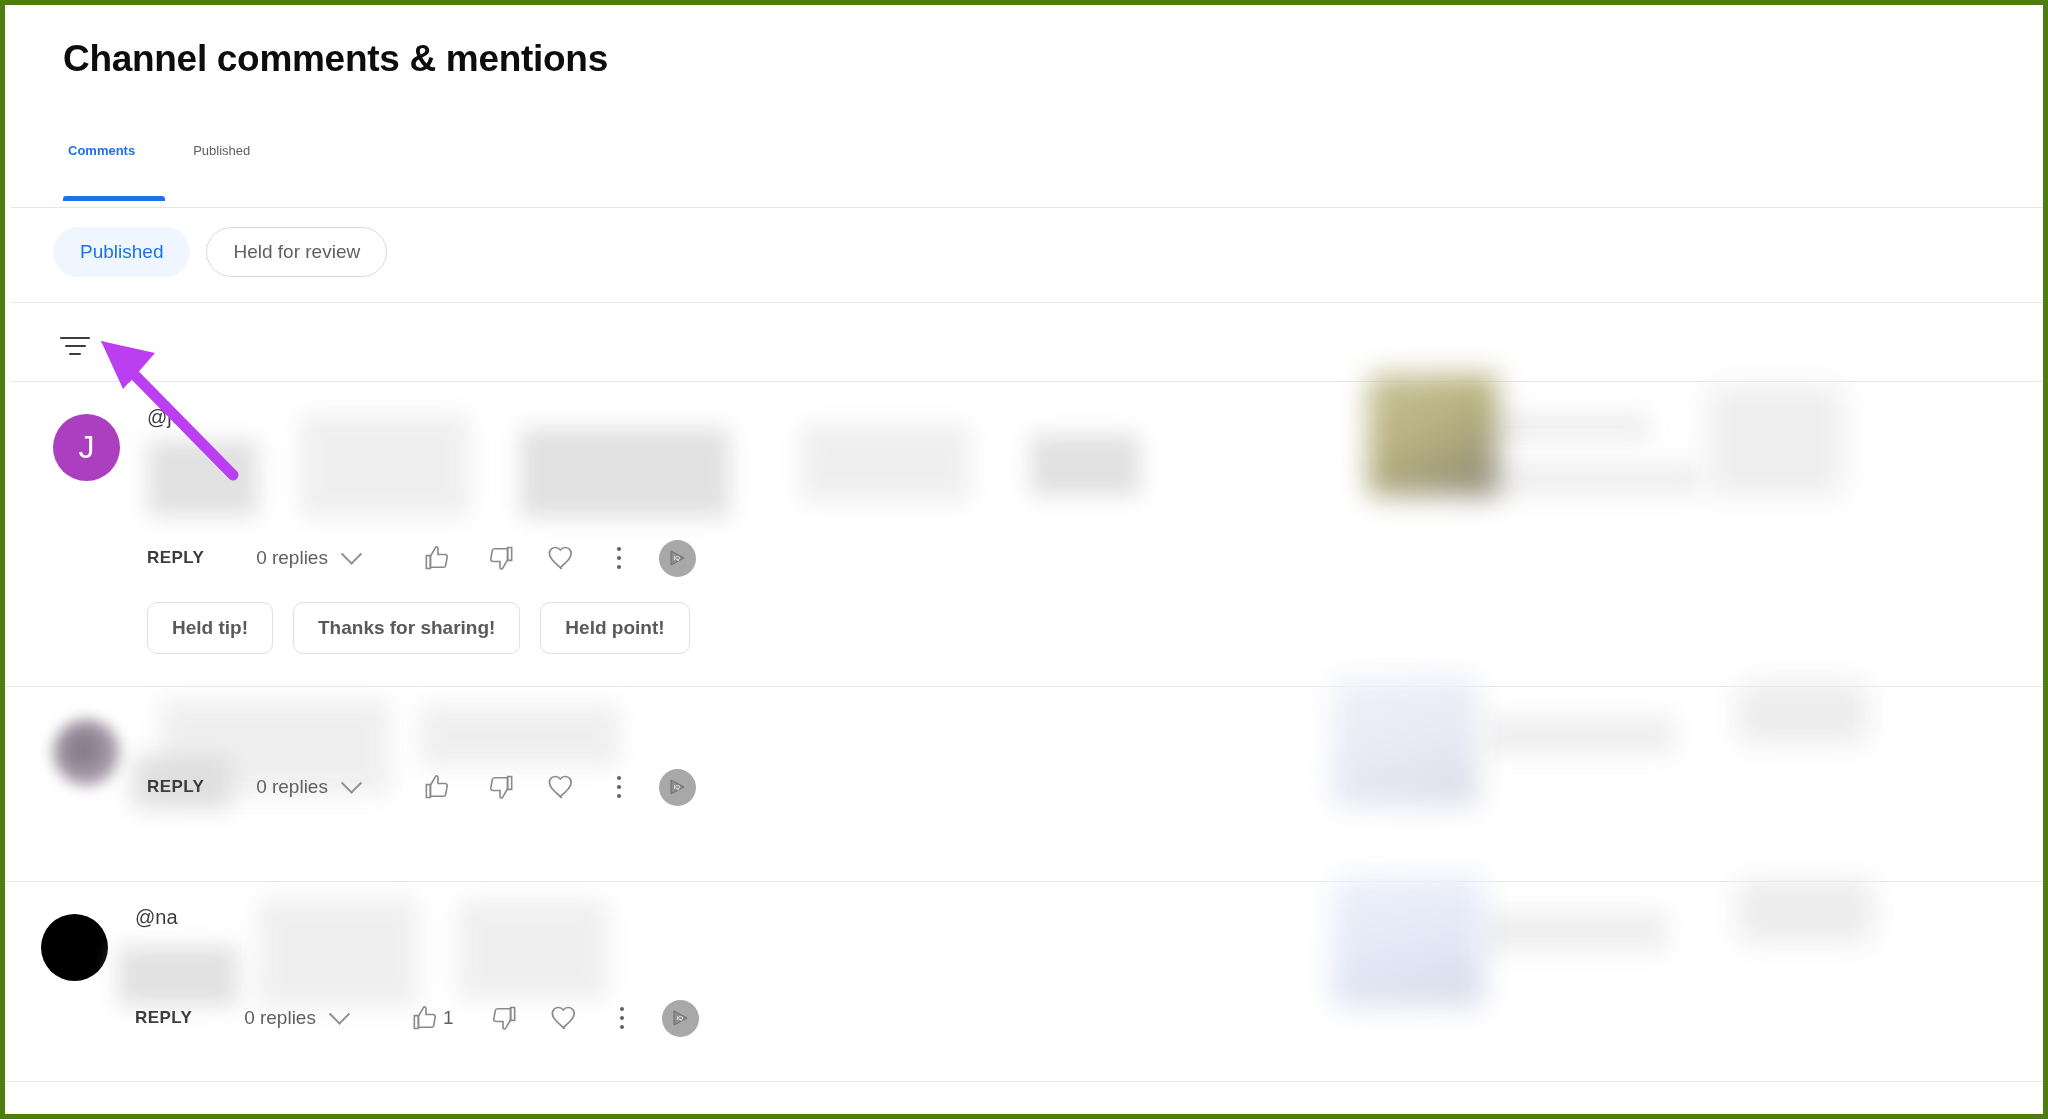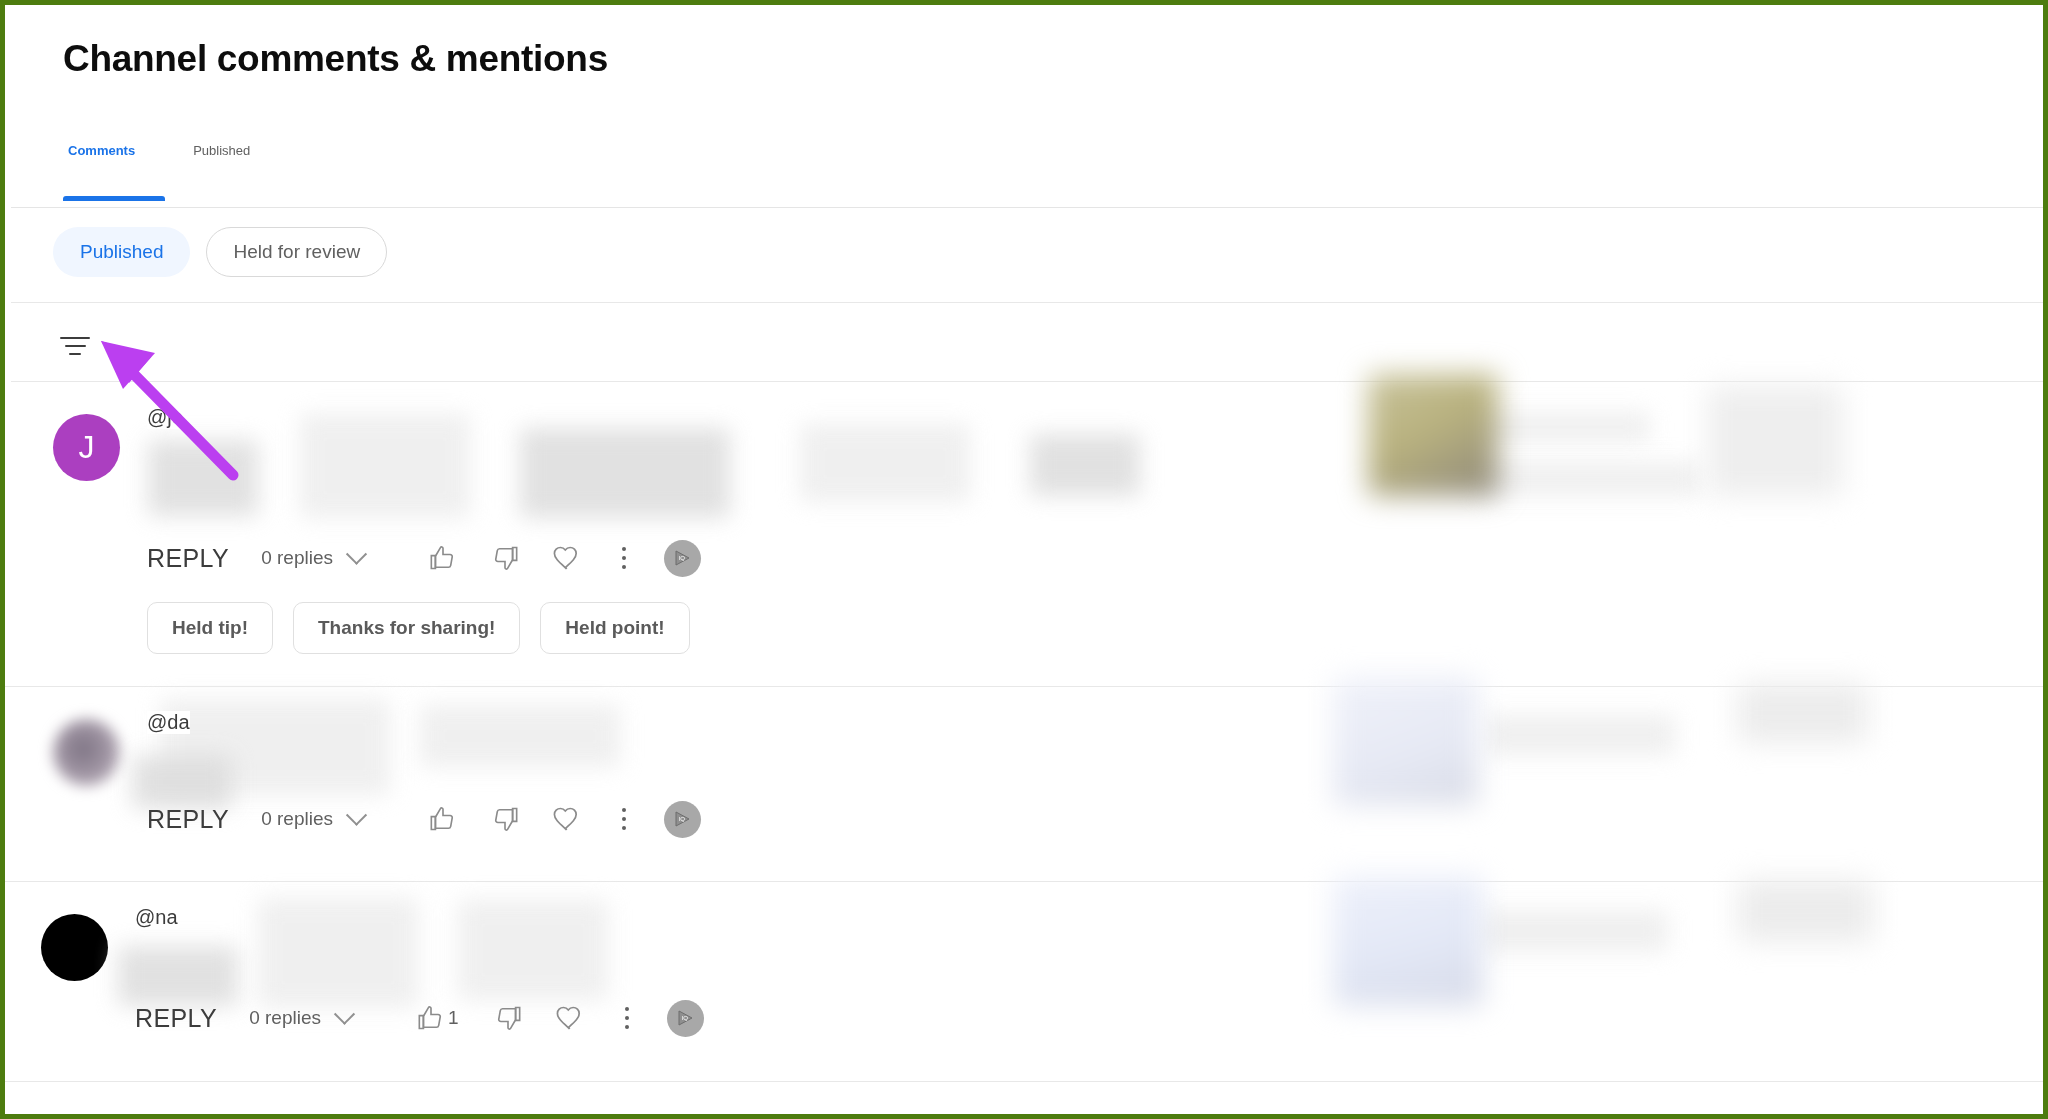--- a/index.html
+++ b/index.html
@@ -211,26 +211,26 @@
   .action-bar {
     display: flex;
     align-items: center;
     gap: 0;
     margin-top: 18px;
     position: relative;
     z-index: 4;
     background: transparent;
   }
   .reply-btn {
-    font-size: 25px;
-    font-weight: 400;
+    font-size: 17px;
+    font-weight: 700;
     color: #3c3c3c;
     letter-spacing: .4px;
     cursor: pointer;
-    margin-right: 32px;
+    margin-right: 52px;
   }
   .replies-toggle {
     display: flex;
     align-items: center;
     gap: 16px;
     font-size: 19px;
     color: #606060;
     cursor: pointer;
     margin-right: 48px;
   }
@@ -402,23 +402,20 @@
     <div class="comment-row" style="height:195px;">
       <div class="avatar blurred" style="background:radial-gradient(circle at 45% 45%, #7d7383 0%, #a59aa8 55%, #cfc6cf 100%);">
         <span></span>
       </div>
       <div class="comment-body">
         <div class="blur-block light" style="left:40px; top:-12px; width:230px; height:96px;"></div>
         <div class="blur-block" style="left:12px; top:44px; width:100px; height:54px;"></div>
         <div class="blur-block light" style="left:300px; top:-6px; width:200px; height:62px;"></div>
         <div class="blur-block light" style="left:1365px; top:4px; width:190px; height:40px;"></div>
 
-        <div class="author-line">
-          <span class="author-handle">@da</span>
-        </div>
 
         <div class="action-bar" style="margin-top:54px;">
           <span class="reply-btn">REPLY</span>
           <span class="replies-toggle">
             <span>0 replies</span>
             <span class="chev"></span>
           </span>
           <span class="icon-btn">
             <svg width="28" height="28" viewBox="0 0 24 24" fill="none" stroke="#8b8b8b" stroke-width="1.4">
               <path d="M2 10h3.5v11H2z"></path>

